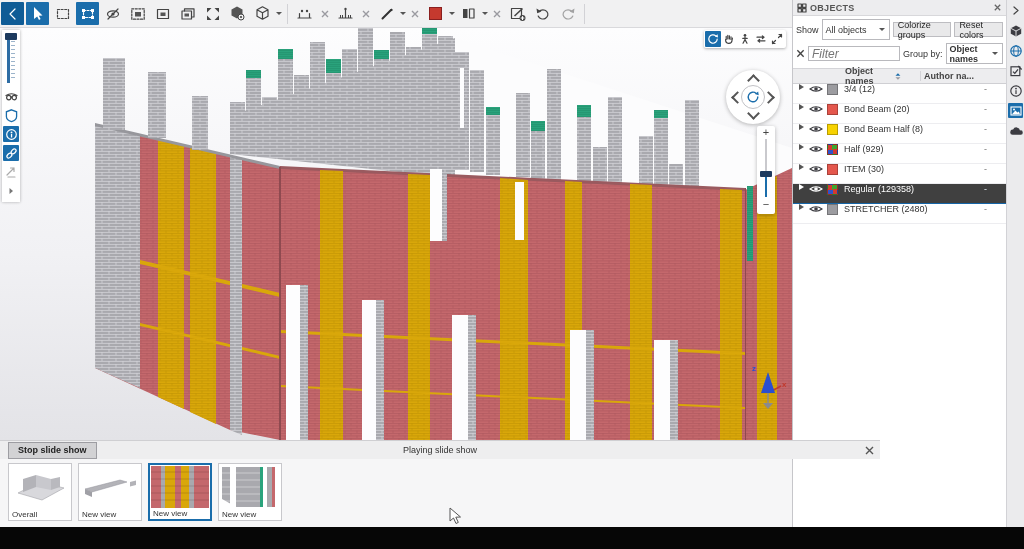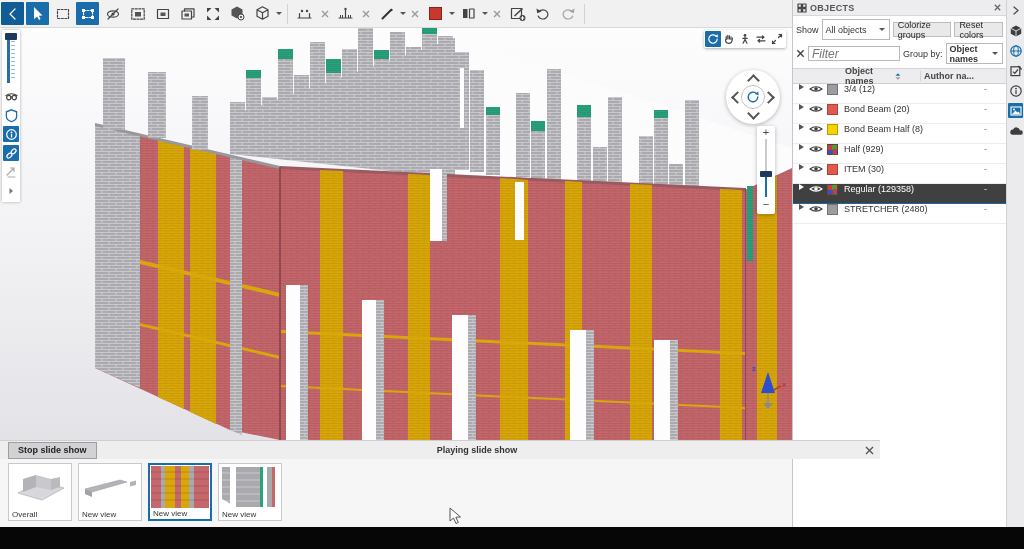--- a/index.html
+++ b/index.html
@@ -88,21 +88,21 @@
   .rrail{position:absolute;left:1006px;top:0;width:18px;height:527px;background:#ebebed;
          border-left:1px solid #d2d2d6;box-sizing:border-box;display:flex;flex-direction:column;
          align-items:center;padding-top:3px;gap:5px;}
   .rbtn{width:15px;height:15px;display:flex;align-items:center;justify-content:center;border-radius:1px;}
   .rbtn.active{background:#1a6dab;}
   
   .ssbar{position:absolute;left:0;top:440px;width:880px;height:19px;background:#eeeeef;
          border-top:1px solid #cfcfd2;box-sizing:border-box;display:flex;align-items:center;}
   .stopbtn{margin-left:8px;height:15px;background:#d2d2d4;border:1px solid #9d9da2;font-size:9px;
            display:flex;align-items:center;padding:0 9px;color:#222;font-weight:bold;}
-  .ssstatus{position:absolute;left:50%;transform:translateX(-50%);font-size:9px;font-weight:bold;color:#333;margin-left:37px;}
+  .ssstatus{position:absolute;left:50%;transform:translateX(-50%);font-size:9px;font-weight:normal;color:#333;}
   .ssclose{position:absolute;right:5px;top:4px;width:11px;height:11px;}
   .thumbs{position:absolute;left:0;top:459px;width:792px;height:68px;background:#f6f6f7;}
   .card{position:absolute;top:4px;width:64px;height:58px;background:#fff;border:1px solid #c8c8cc;
         box-sizing:border-box;}
   .card.selected{border:2px solid #1a6dab;}
   .card .lbl{position:absolute;left:3px;bottom:1px;font-size:8px;color:#333;}
   .card svg{position:absolute;left:1px;top:1px;}
   .blackbar{position:absolute;left:0;top:527px;width:1024px;height:22px;background:#060606;}
   .mousecursor{position:absolute;left:449px;top:507px;z-index:50;pointer-events:none;}
   .ic{stroke:#444;fill:none;stroke-width:1.2;stroke-linecap:round;stroke-linejoin:round;}

